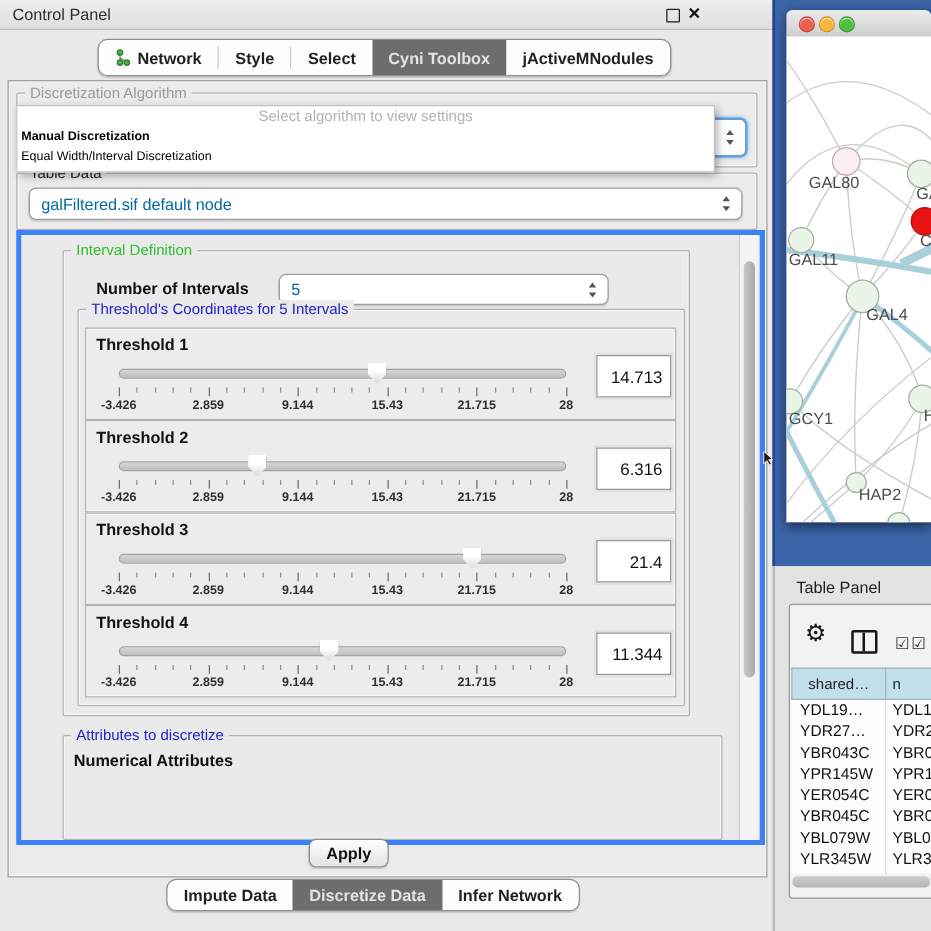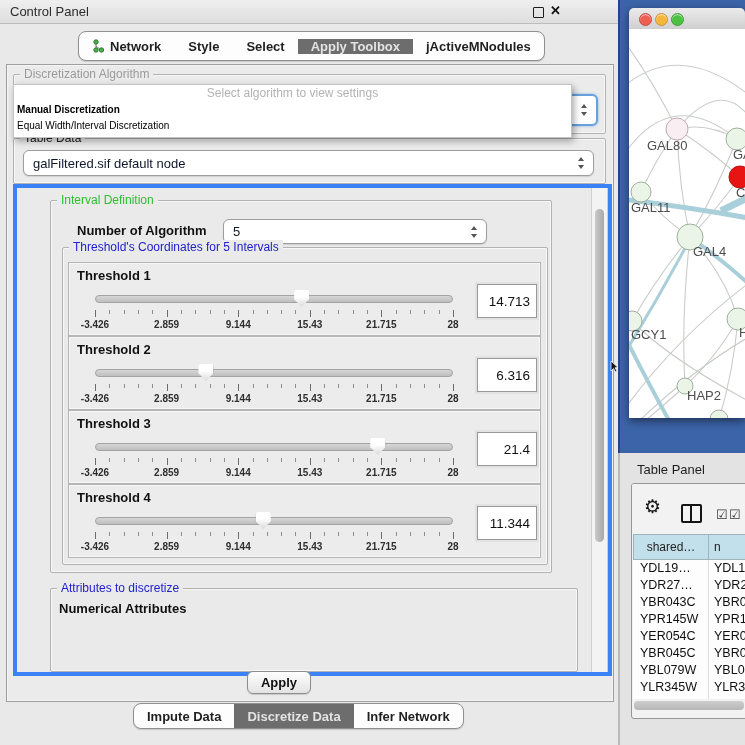--- a/index.html
+++ b/index.html
@@ -16,39 +16,39 @@
   #titlebar .title{position:absolute;left:10px;top:0;line-height:23px;font-size:13px;color:#2c2c2c;}
   .float-box{position:absolute;left:533px;top:7px;width:9px;height:9px;border:1.6px solid #1d1d1d;border-radius:1px;}
   .close-x{position:absolute;left:550px;top:3px;font-size:13px;font-weight:bold;color:#111;}
 
   
   .pill{display:flex;align-items:stretch;background:#fdfdfd;border:1px solid #8f8f8f;
         border-radius:8px;overflow:hidden;box-shadow:0 1px 1px rgba(0,0,0,.15);}
   .pill .tab{display:flex;align-items:center;padding:0 13px;font-size:13px;font-weight:bold;color:#1f1f1f;cursor:default;}
   .pill .tab.sel{background:#6d6d6d;color:#e3e3e3;}
   .pill .psep{width:1px;background:#c9c9c9;margin:5px 0;}
-  #top-tabbar{left:78px;top:31px;height:28px;align-items:center;}
+  #top-tabbar{left:78px;top:31px;height:28px;}
   #bottom-tabbar{left:133px;top:703px;height:24px;}
 
   #main-panel{left:6px;top:64px;width:606px;height:636px;background:#ebebeb;
               border:1px solid #9f9f9f;box-shadow:inset 0 0 0 1px #f4f4f4;}
 
   
   .group{position:absolute;border:1px solid #b2b2b2;border-radius:2px;
          box-shadow:inset 0 0 0 1px #f7f7f7;}
   .group>.glabel{position:absolute;top:-8px;left:6px;padding:0 4px;font-size:12px;background:#ebebeb;white-space:nowrap;}
   .glabel.green{color:#2ebe2e;}
   .glabel.blue{color:#2121cd;}
   .glabel.gray{color:#9a9a9a;}
   .glabel.dark{color:#222;}
 
   
   .combo{position:absolute;background:#fff;border:1px solid #9d9d9d;border-radius:6px;
          box-shadow:0 1px 1px rgba(0,0,0,.12);}
-  .combo .cval{position:absolute;left:9px;top:0;bottom:0;display:flex;align-items:center;font-size:13px;color:#0f172a;white-space:nowrap;}
+  .combo .cval{position:absolute;left:9px;top:0;bottom:0;display:flex;align-items:center;font-size:13px;color:#0369a1;white-space:nowrap;}
   .spinner{position:absolute;right:8px;top:50%;transform:translateY(-50%);width:8px;height:12px;}
   .spinner .up{position:absolute;left:1px;top:0;width:0;height:0;border-left:3.5px solid transparent;border-right:3.5px solid transparent;border-bottom:4.5px solid #555;}
   .spinner .dn{position:absolute;left:1px;bottom:0;width:0;height:0;border-left:3.5px solid transparent;border-right:3.5px solid transparent;border-top:4.5px solid #555;}
 
   
   #algo-popup{left:13px;top:84px;width:557px;height:52px;background:#fff;z-index:6;
               border:1px solid #c4c4c4;box-shadow:2px 3px 7px rgba(0,0,0,.35);}
   #algo-popup .ph{height:17px;text-align:center;font-size:12px;color:#b2b2b2;line-height:17px;}
   #algo-popup .opt{height:16px;line-height:16px;font-size:10px;color:#000;padding-left:3px;white-space:nowrap;}
   #algo-popup .opt.b{font-weight:bold;}
@@ -153,21 +153,21 @@
       </span>
       <span class="psep"></span>
       <span class="tab">
         <span>Style</span>
       </span>
       <span class="psep"></span>
       <span class="tab">
         <span>Select</span>
       </span>
       <span class="tab sel">
-        <span>Apply Toolbox</span>
+        <span>Cyni Toolbox</span>
       </span>
       <span class="tab">
         <span>jActiveMNodules</span>
       </span>
     </div>
 
   <div id="main-panel" class="abs"></div>
 
   <div class="group abs" style="left:13px;top:74px;width:591px;height:58px;">
     <span class="glabel gray">Discretization Algorithm</span>
@@ -197,21 +197,21 @@
           <i class="dn"></i>
         </span>
     </div>
   </div>
 
   <div id="settings-panel" class="abs">
 
     <div class="group" style="left:33px;top:12px;width:500px;height:371px;">
       <span class="glabel green">Interval Definition</span>
 
-      <span style="position:absolute;left:26px;top:22px;font-size:13px;font-weight:bold;color:#111;">Number of Algorithm</span>
+      <span style="position:absolute;left:26px;top:22px;font-size:13px;font-weight:bold;color:#111;">Number of Intervals</span>
       <div class="combo" style="left:172px;top:18px;width:262px;height:23px;">
         <span class="cval">5</span>
         <span class="spinner">
             <i class="up"></i>
             <i class="dn"></i>
           </span>
       </div>
 
       <div class="group" style="left:11px;top:46px;width:484px;height:316px;">
         <span class="glabel blue">Threshold's Coordinates for 5 Intervals</span>

